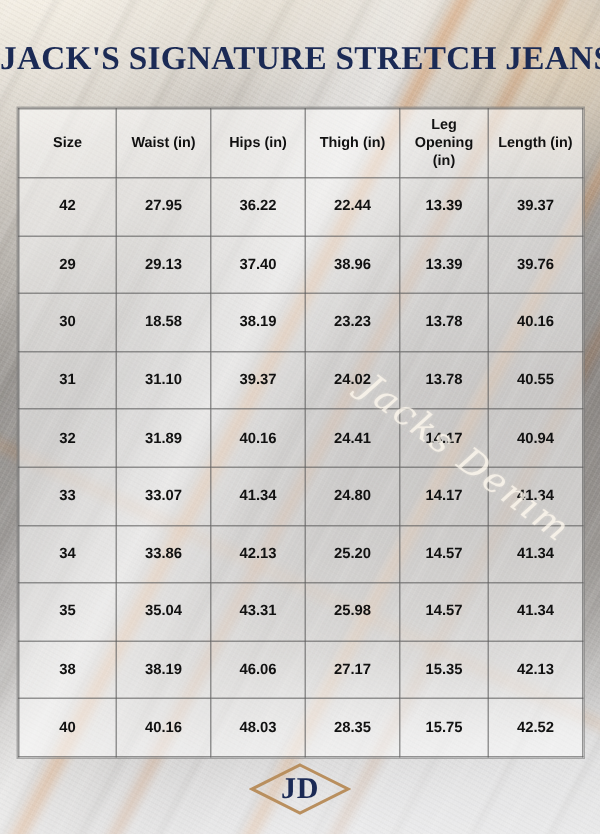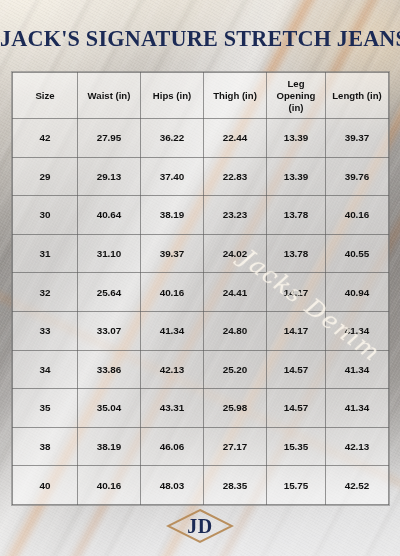--- a/index.html
+++ b/index.html
@@ -221,43 +221,43 @@
           <td>27.95</td>
           <td>36.22</td>
           <td>22.44</td>
           <td>13.39</td>
           <td>39.37</td>
         </tr>
         <tr>
           <td>29</td>
           <td>29.13</td>
           <td>37.40</td>
-          <td>22.83</td>
+          <td>38.96</td>
           <td>13.39</td>
           <td>39.76</td>
         </tr>
         <tr>
           <td>30</td>
-          <td>40.64</td>
+          <td>18.58</td>
           <td>38.19</td>
           <td>23.23</td>
           <td>13.78</td>
           <td>40.16</td>
         </tr>
         <tr>
           <td>31</td>
           <td>31.10</td>
           <td>39.37</td>
           <td>24.02</td>
           <td>13.78</td>
           <td>40.55</td>
         </tr>
         <tr>
           <td>32</td>
-          <td>25.64</td>
+          <td>31.89</td>
           <td>40.16</td>
           <td>24.41</td>
           <td>14.17</td>
           <td>40.94</td>
         </tr>
         <tr>
           <td>33</td>
           <td>33.07</td>
           <td>41.34</td>
           <td>24.80</td>

